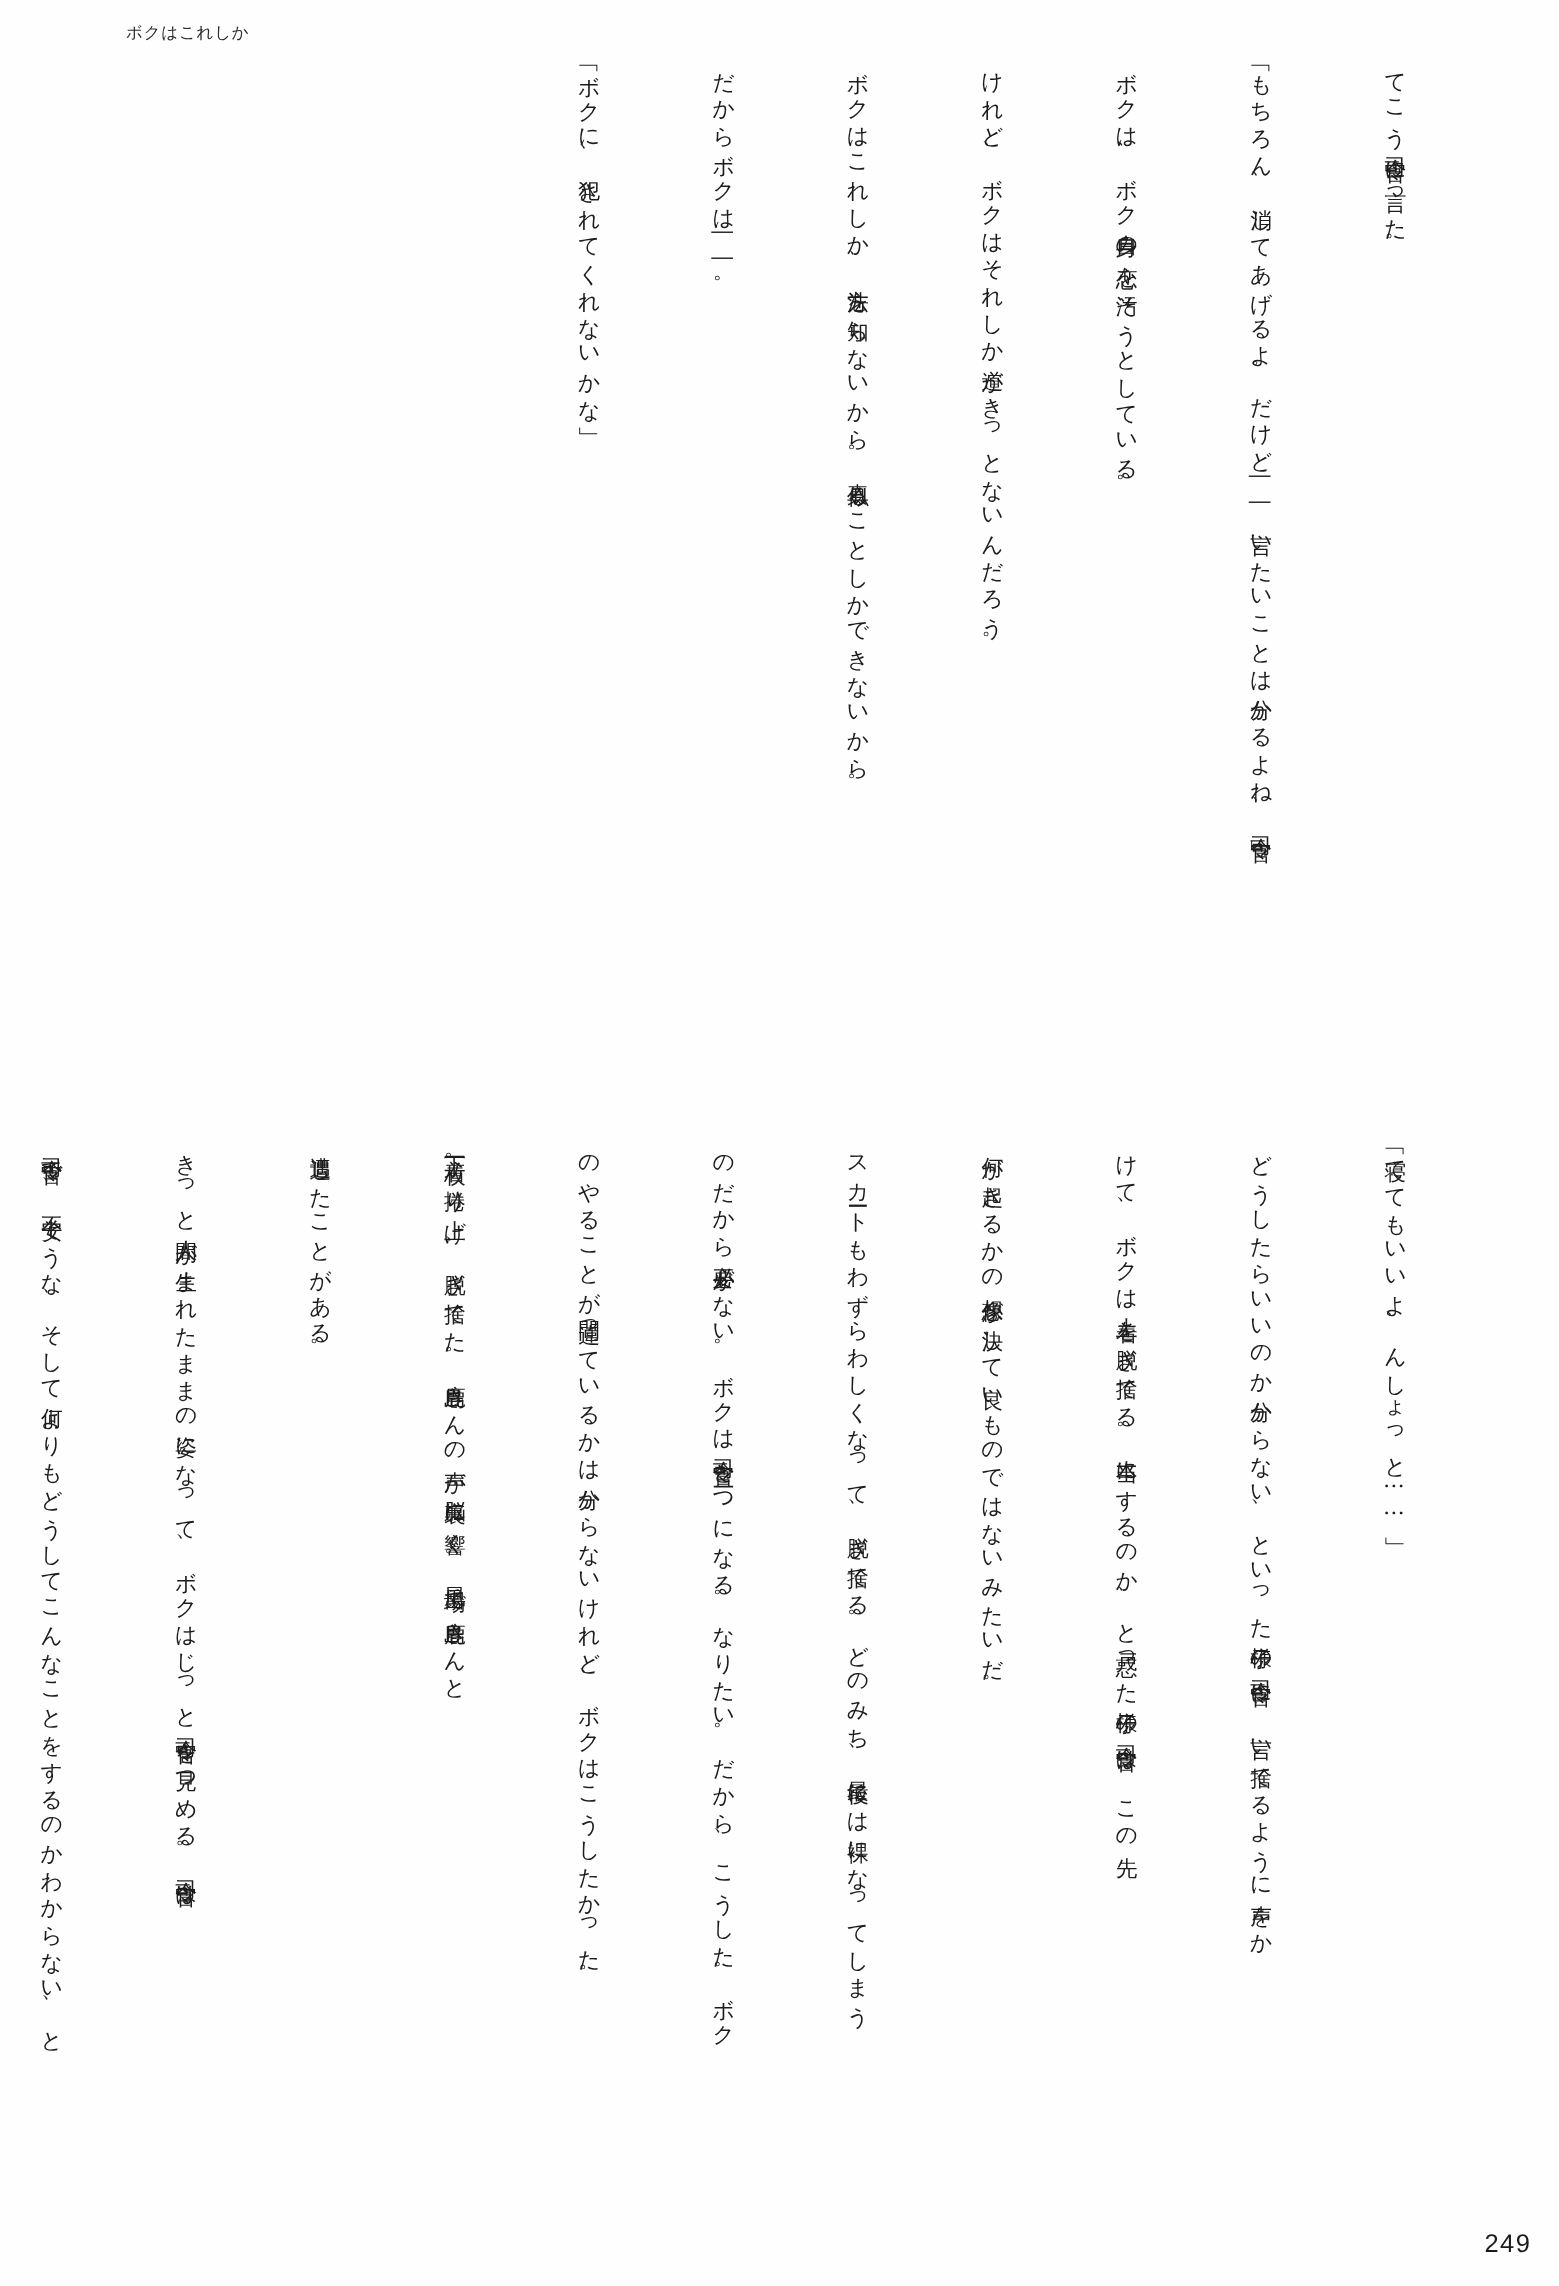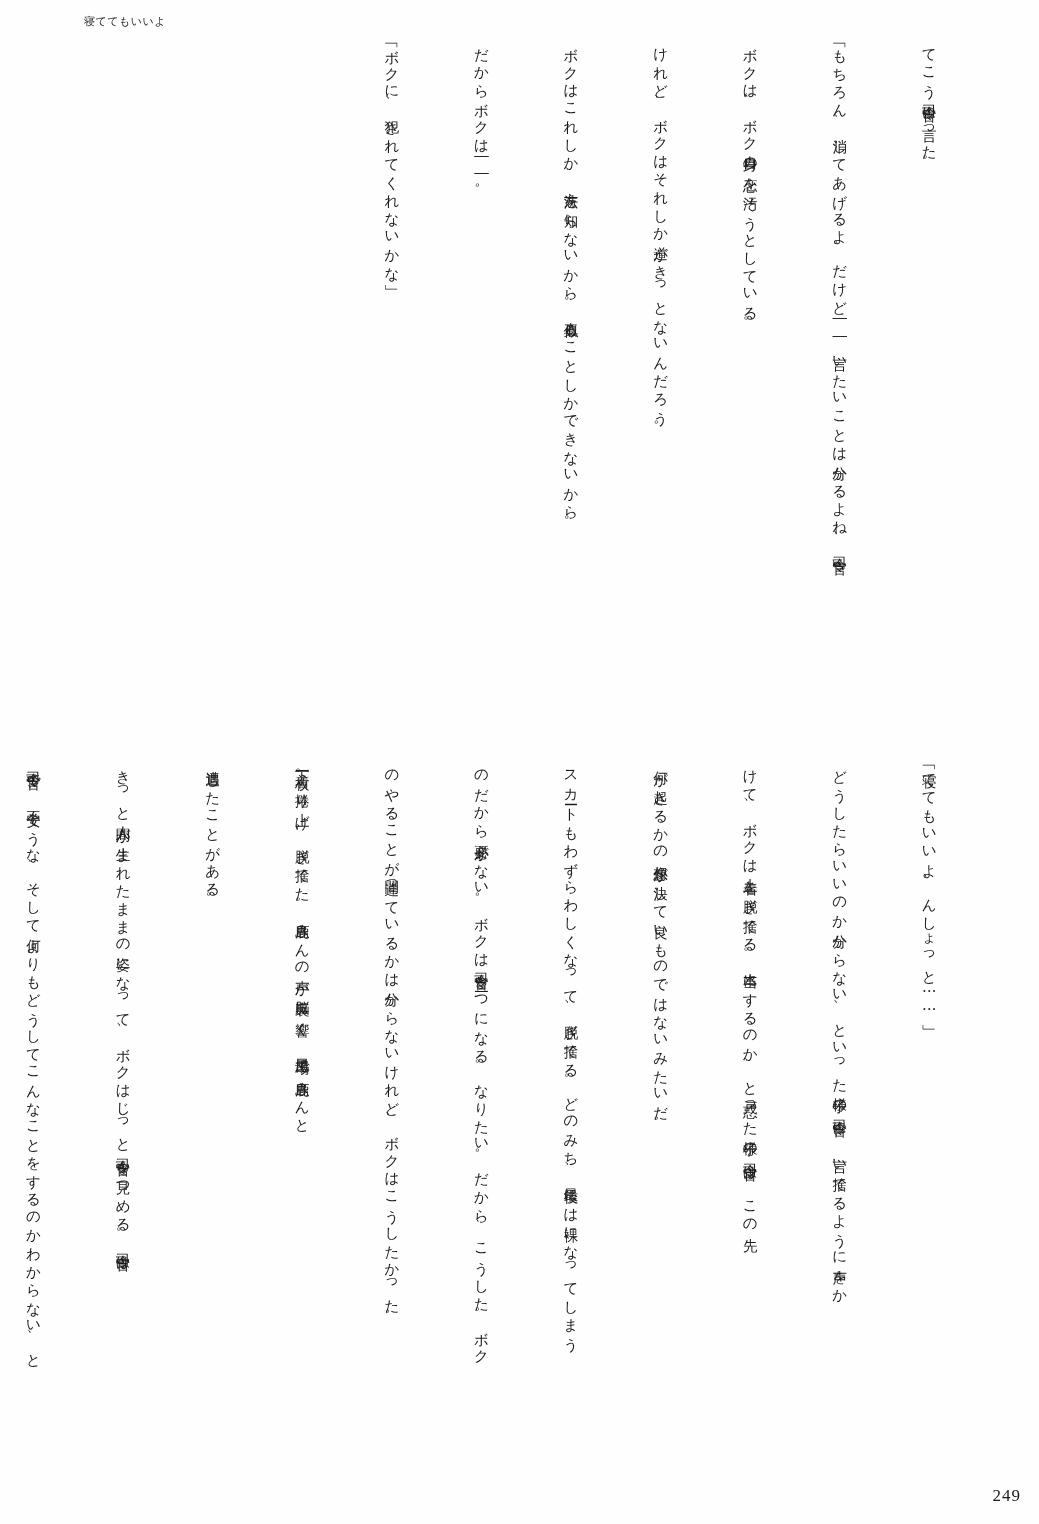--- a/index.html
+++ b/index.html
@@ -34,21 +34,21 @@
   }
 
   
   .page-number {
     position: absolute;
     bottom: 18px;
     right: 18px;
     font-size: 17px;
     letter-spacing: 1px;
     color: #1b1b1b;
-    font-family: Liberation Serif, serif;
+    font-family: Liberation Sans, sans-serif;
   }
 
   
   .vtext {
     writing-mode: vertical-rl;
     -webkit-writing-mode: vertical-rl;
     text-orientation: upright;
     font-family: "DejaVu Serif", "Liberation Serif", serif;
     font-size: 14.5px;
     line-height: 2.06;
@@ -77,21 +77,21 @@
     display: block;
   }
 
   
 </style>
 </head>
 <body>
 
 <div class="page">
 
-  <div class="running-header">寝ててもいいよ</div>
+  <div class="running-header">ボクはこれしか</div>
 
   <div class="vtext block-upper">
     <span class="vline">てこう司令官に言った。</span>
     <span class="vline">「もちろん、消してあげるよ。だけど――言いたいことは分かるよね、司令官」</span>
     <span class="vline">ボクは、ボク自身の恋を汚そうとしている。</span>
     <span class="vline">けれど、ボクはそれしか道がきっとないんだろう。</span>
     <span class="vline">ボクはこれしか、方法を知らないから。真似ることしかできないから。</span>
     <span class="vline">だからボクは――。</span>
     <span class="vline">「ボクに、犯されてくれないかな」</span>
   </div>

